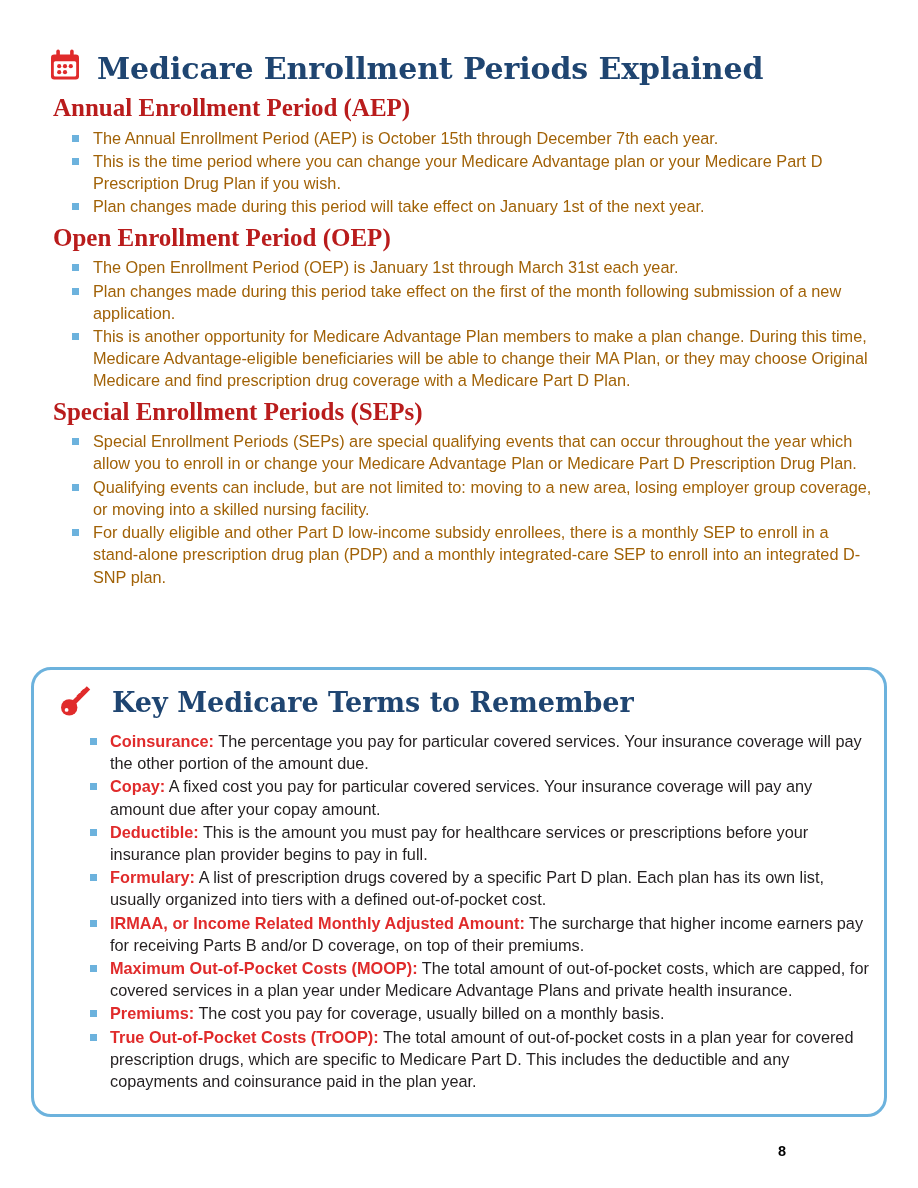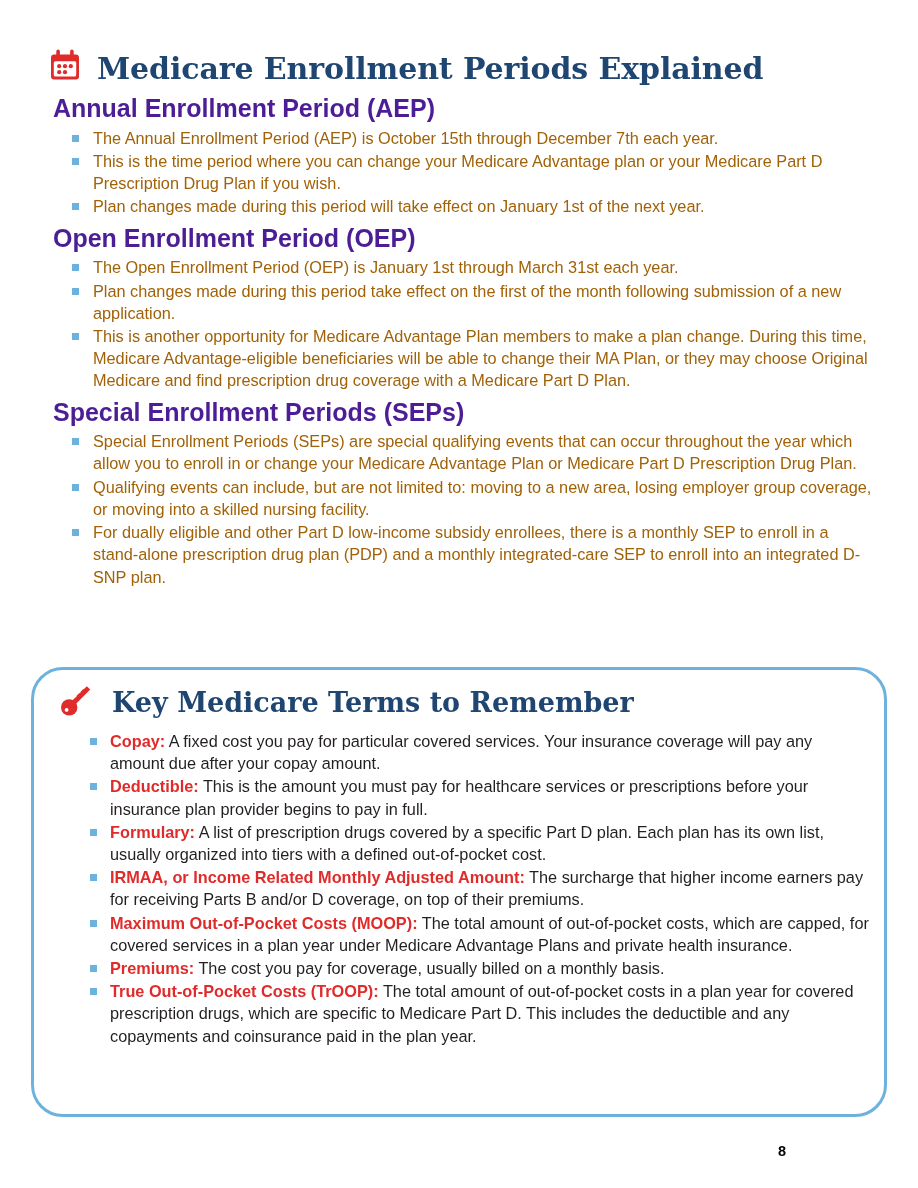--- a/index.html
+++ b/index.html
@@ -41,24 +41,24 @@
     font-size: 30px;
     color: #1f4571;
     letter-spacing: -0.1px;
     line-height: 1.1;
     white-space: nowrap;
   }
   .cal-icon { flex: 0 0 auto; display:block; }
   .key-icon { flex: 0 0 auto; display:block; }
 
   .sub-head {
-    font-family: Liberation Sans, sans-serif;
+    font-family: Liberation Serif, serif;
     font-weight: bold;
     font-size: 25px;
-    color: #4c1d95;
+    color: #b91c1c;
     margin: 10px 0 4px 6px;
     line-height: 1.15;
   }
   .top-section .sub-head:first-of-type { margin-top: 6px; }
 
   ul.bullets {
     list-style: none;
     margin: 0;
     padding: 0 0 0 22px;
   }
@@ -82,21 +82,21 @@
 
   
   .terms-box {
     position: absolute;
     left: 31px;
     top: 667px;
     width: 856px;
     height: 450px;
     box-sizing: border-box;
     border: 3px solid #6cb2dd;
-    border-radius: 32px;
+    border-radius: 20px;
     background: #ffffff;
   }
   .terms-title-row {
     display: flex;
     align-items: center;
     gap: 18px;
     padding: 14px 0 0 22px;
   }
   .terms-title {
     font-family: "DejaVu Serif", "Liberation Serif", serif;
@@ -205,20 +205,21 @@
             <path d="M23.4 9.0 L26.6 12.2 L23.8 15.0 L20.6 11.8 Z"></path>
             <circle cx="13.2" cy="23.4" r="8.2"></circle>
           </g>
           <circle cx="10.6" cy="25.9" r="1.9" fill="#ffffff"></circle>
         </svg>
       </span>
       <span class="terms-title">Key Medicare Terms to Remember</span>
     </div>
 
     <ul class="terms">
+      <li><span class="term-label">Coinsurance:</span><span> The percentage you pay for particular covered services. Your insurance coverage will pay the other portion of the amount due.</span></li>
       <li><span class="term-label">Copay:</span><span> A fixed cost you pay for particular covered services. Your insurance coverage will pay any amount due after your copay amount.</span></li>
       <li><span class="term-label">Deductible:</span><span> This is the amount you must pay for healthcare services or prescriptions before your insurance plan provider begins to pay in full.</span></li>
       <li><span class="term-label">Formulary:</span><span> A list of prescription drugs covered by a specific Part D plan. Each plan has its own list, usually organized into tiers with a defined out-of-pocket cost.</span></li>
       <li><span class="term-label">IRMAA, or Income Related Monthly Adjusted Amount:</span><span> The surcharge that higher income earners pay for receiving Parts B and/or D coverage, on top of their premiums.</span></li>
       <li><span class="term-label">Maximum Out-of-Pocket Costs (MOOP):</span><span> The total amount of out-of-pocket costs, which are capped, for covered services in a plan year under Medicare Advantage Plans and private health insurance.</span></li>
       <li><span class="term-label">Premiums:</span><span> The cost you pay for coverage, usually billed on a monthly basis.</span></li>
       <li><span class="term-label">True Out-of-Pocket Costs (TrOOP):</span><span> The total amount of out-of-pocket costs in a plan year for covered prescription drugs, which are specific to Medicare Part D. This includes the deductible and any copayments and coinsurance paid in the plan year.</span></li>
     </ul>
   </div>
 

